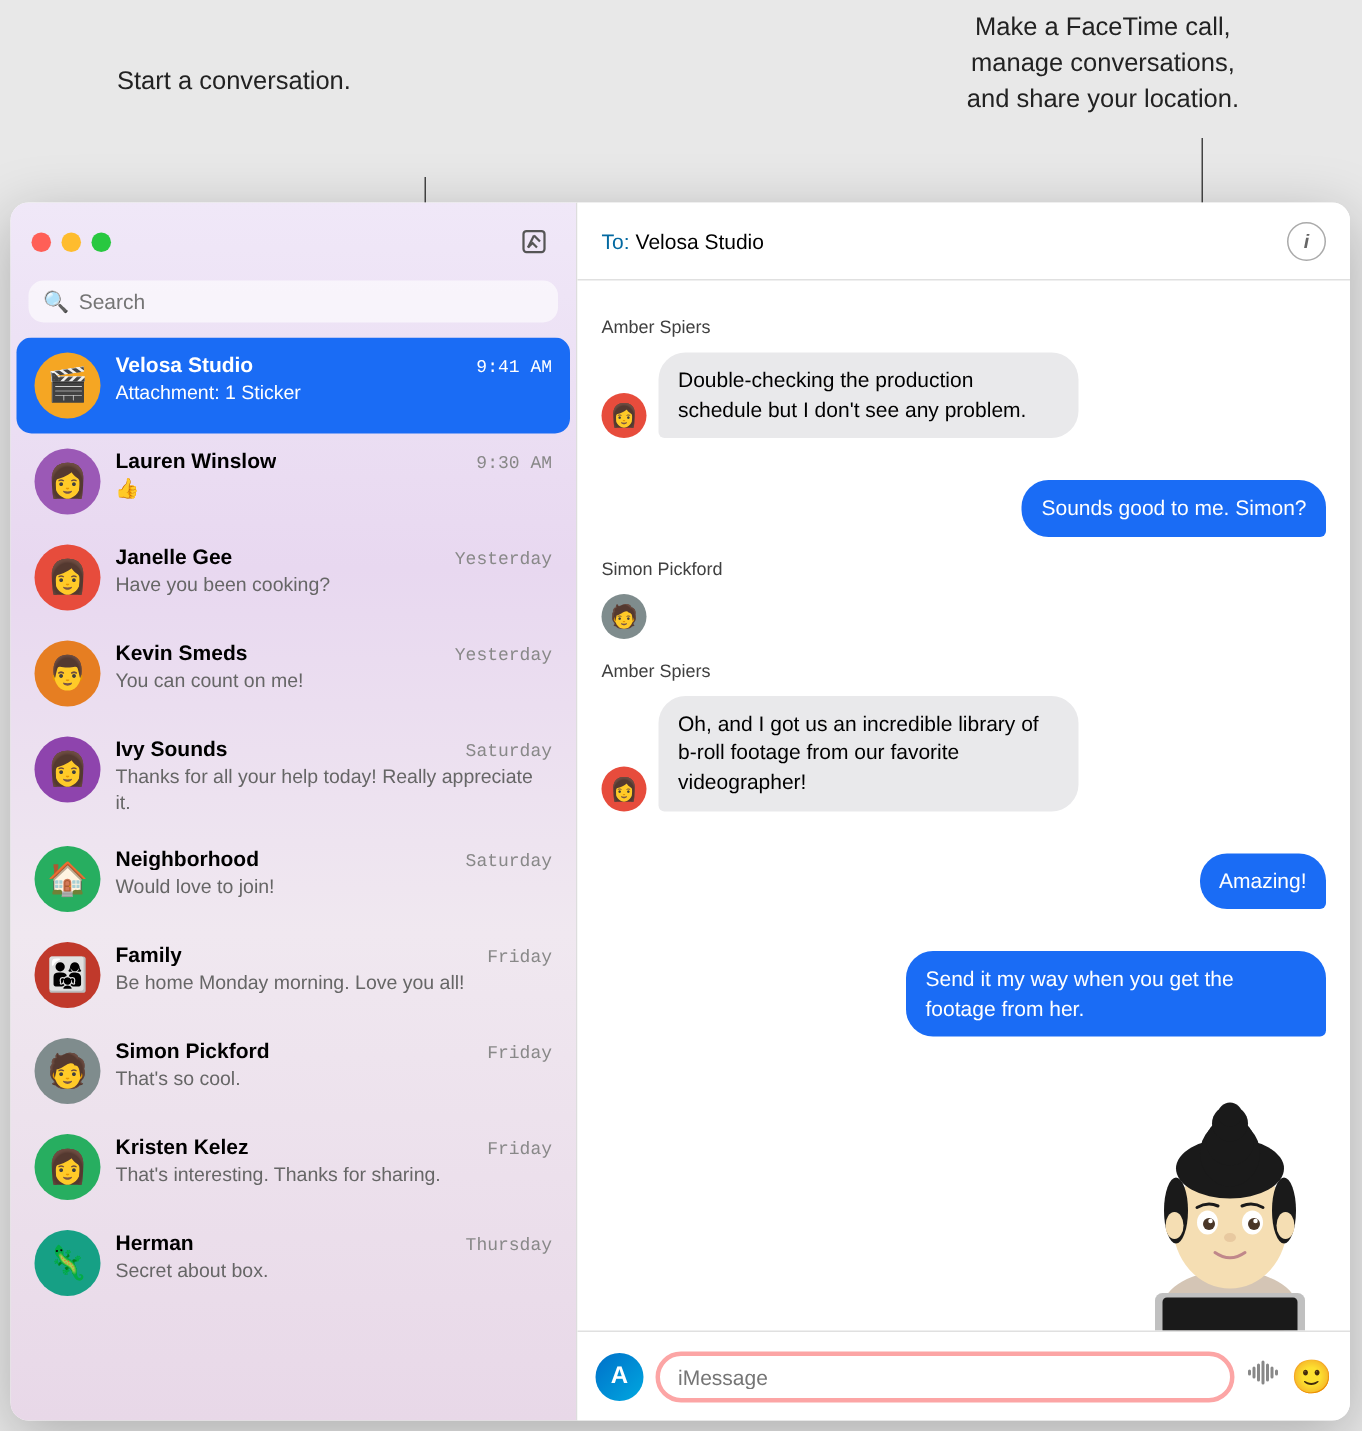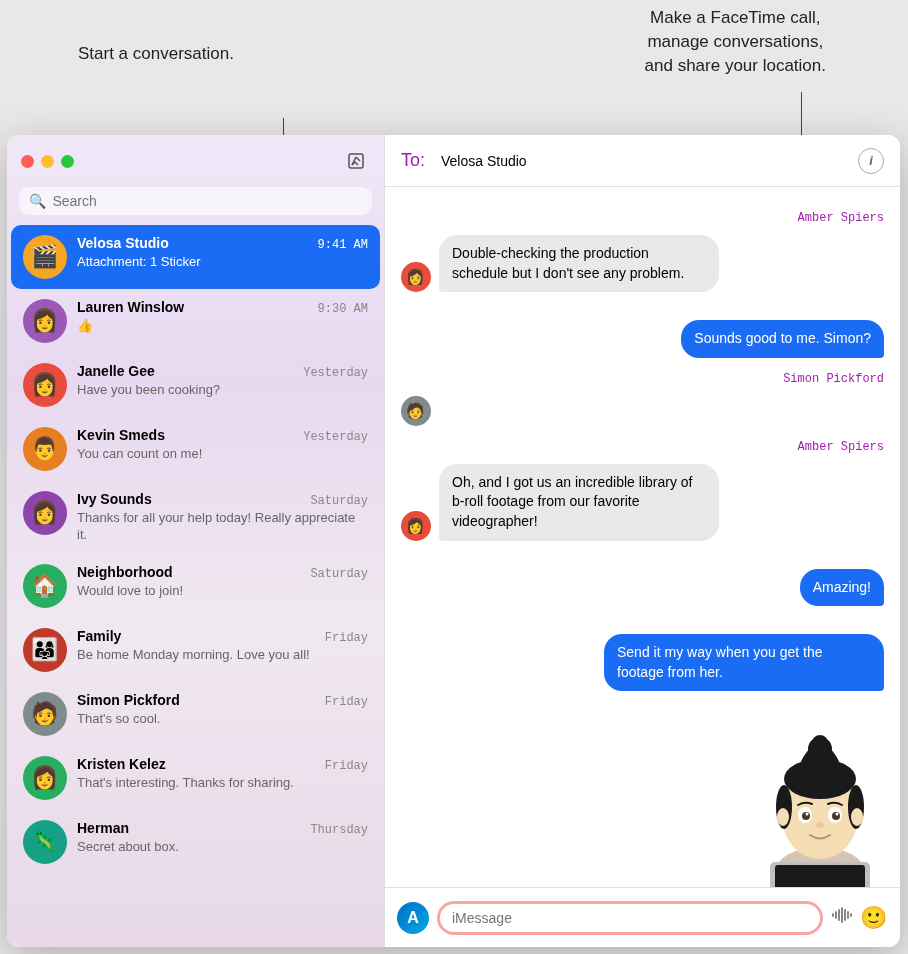--- a/index.html
+++ b/index.html
@@ -216,23 +216,23 @@
 
     .chat-header {
       height: 52px;
       border-bottom: 1px solid #e0e0e0;
       display: flex;
       align-items: center;
       padding: 0 16px;
       flex-shrink: 0;
     }
     .chat-header-to {
-      font-size: 18px;
-      color: #a21caf;
-      margin-right: 16px;
+      font-size: 14px;
+      color: #0369a1;
+      margin-right: 4px;
     }
     .chat-header-name {
       font-size: 14px;
       font-weight: 500;
       color: #000;
       flex: 1;
     }
     .info-btn {
       width: 26px;
       height: 26px;
@@ -252,24 +252,23 @@
       flex: 1;
       overflow-y: auto;
       padding: 16px;
       display: flex;
       flex-direction: column;
       gap: 4px;
     }
 
     .sender-label {
       font-size: 12px;
-      color: #a21caf;
-      text-align: right;
+      color: #404040;
+      text-align: left;
       margin: 8px 0 4px 0;
-      font-family: Liberation Mono, monospace;
     }
 
     .message-row {
       display: flex;
       align-items: flex-end;
       gap: 8px;
       margin: 2px 0;
     }
     .message-row.outgoing {
       justify-content: flex-end;

